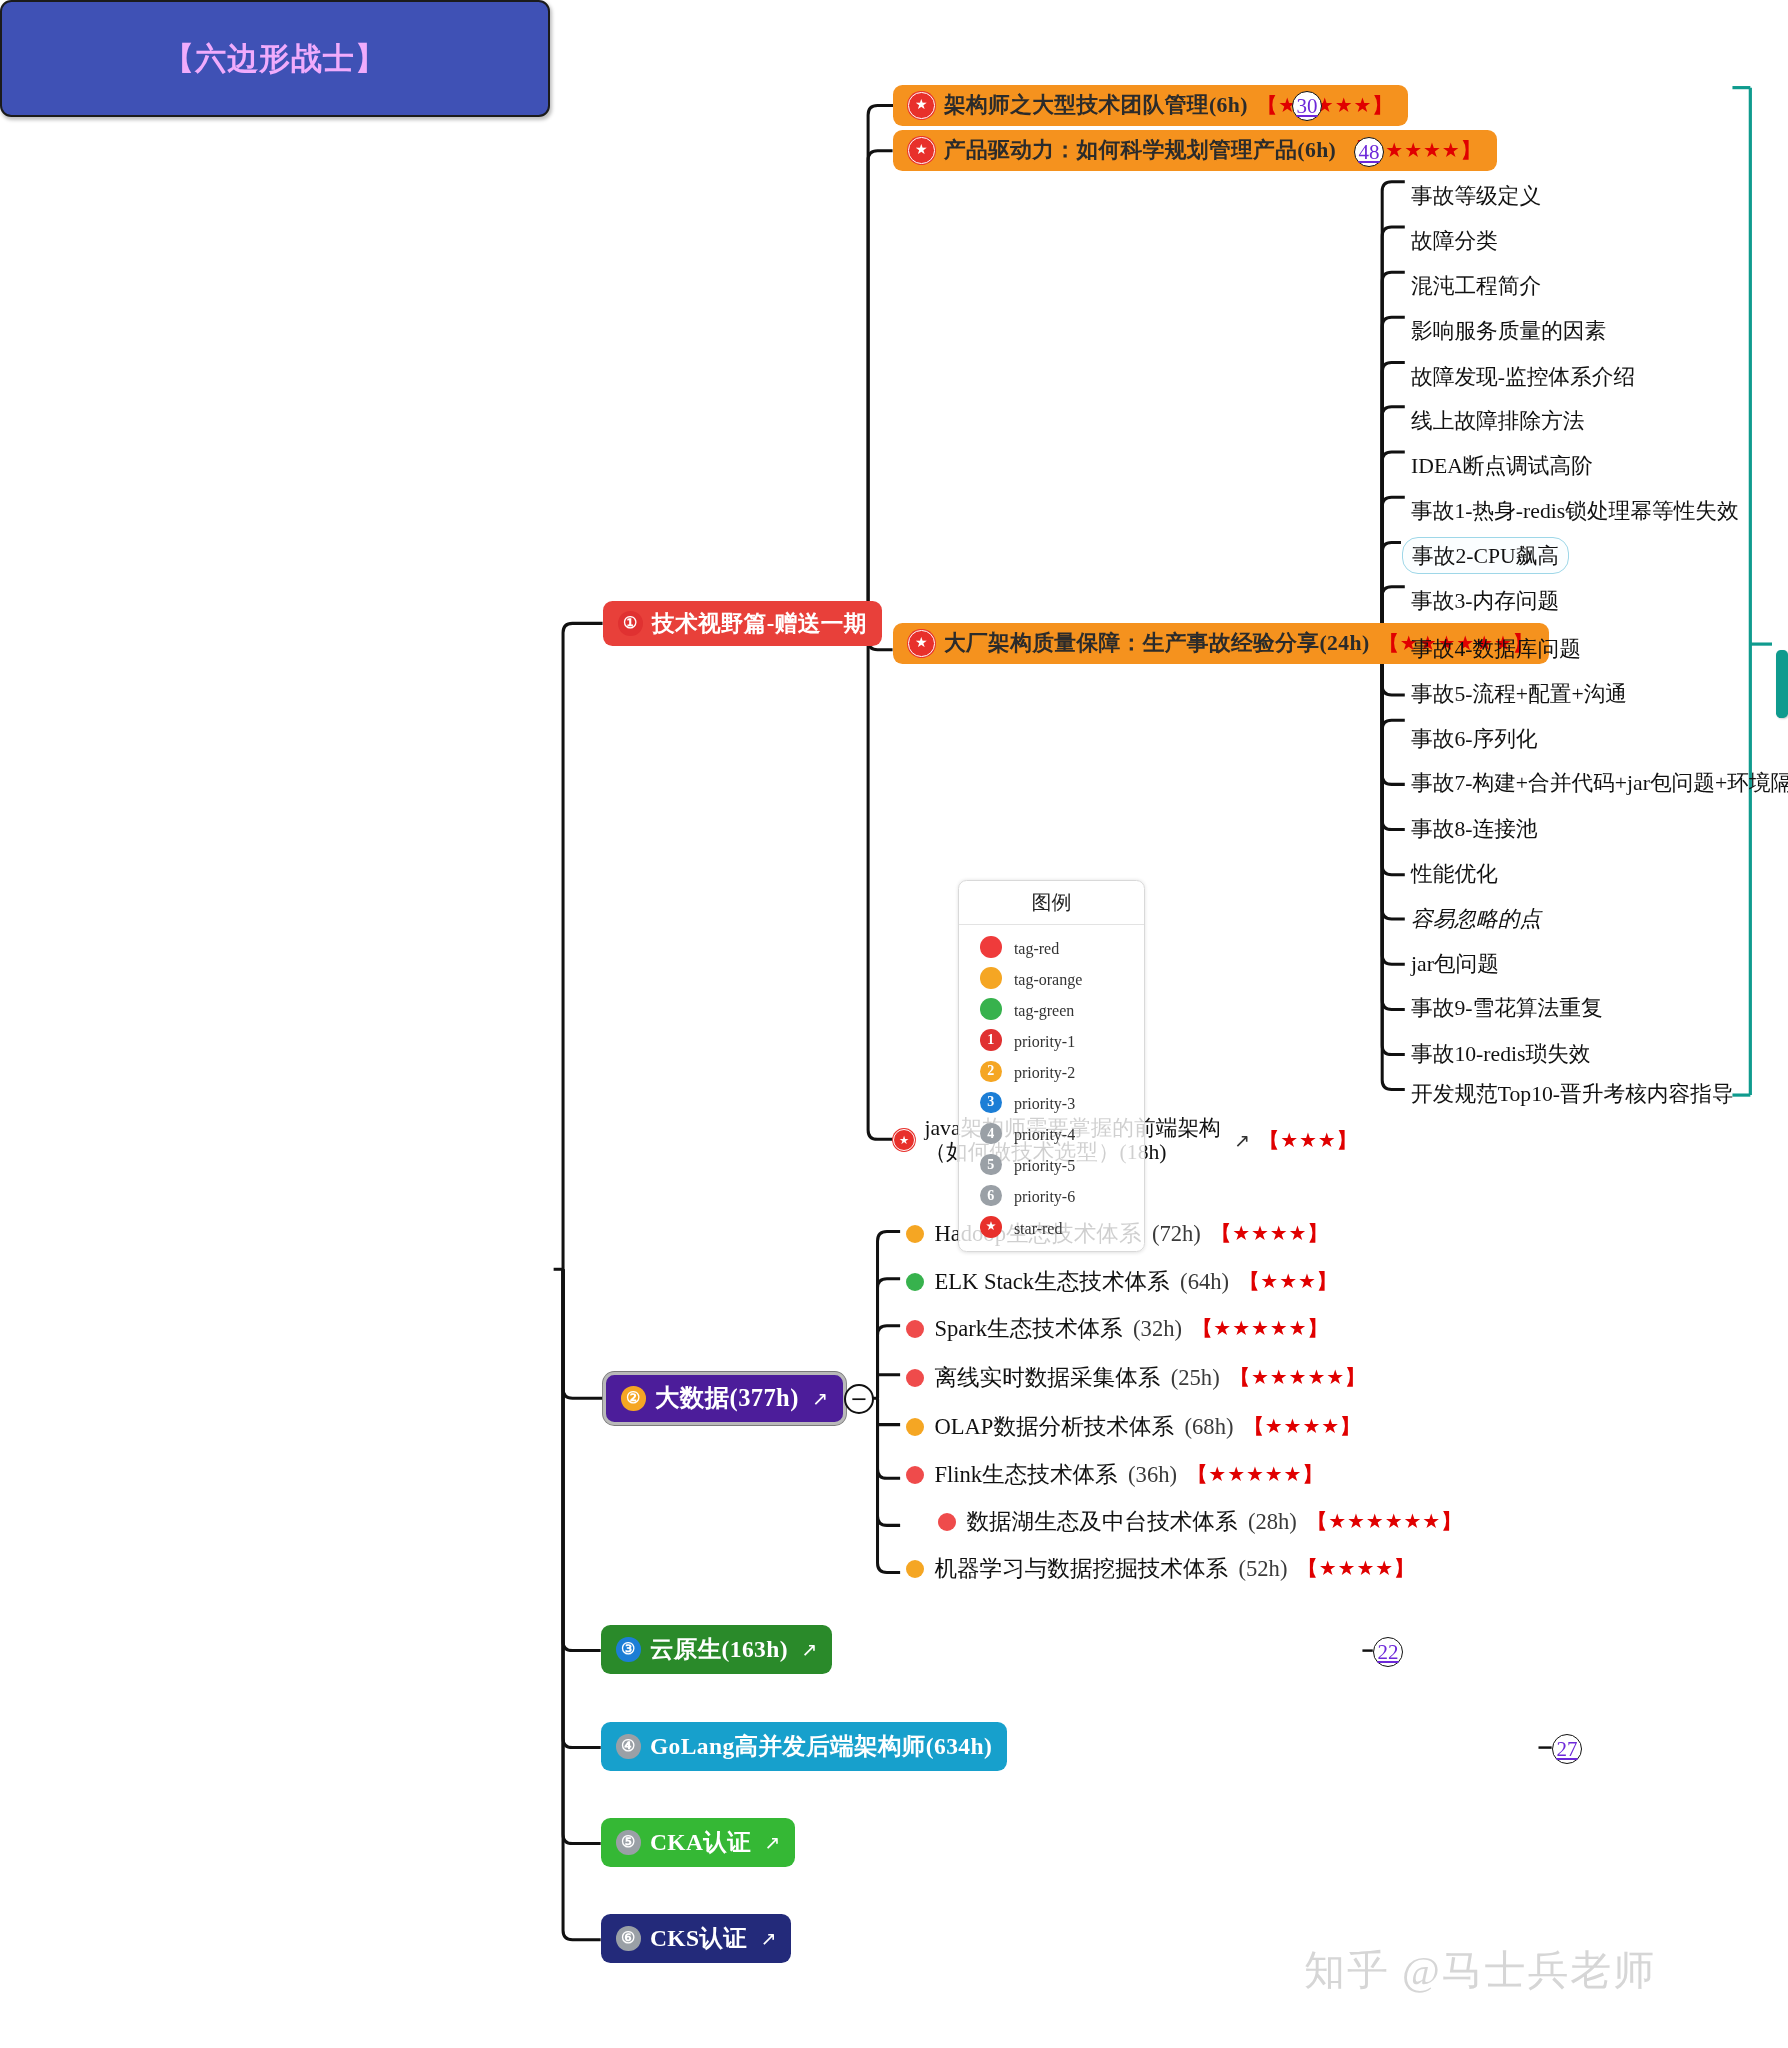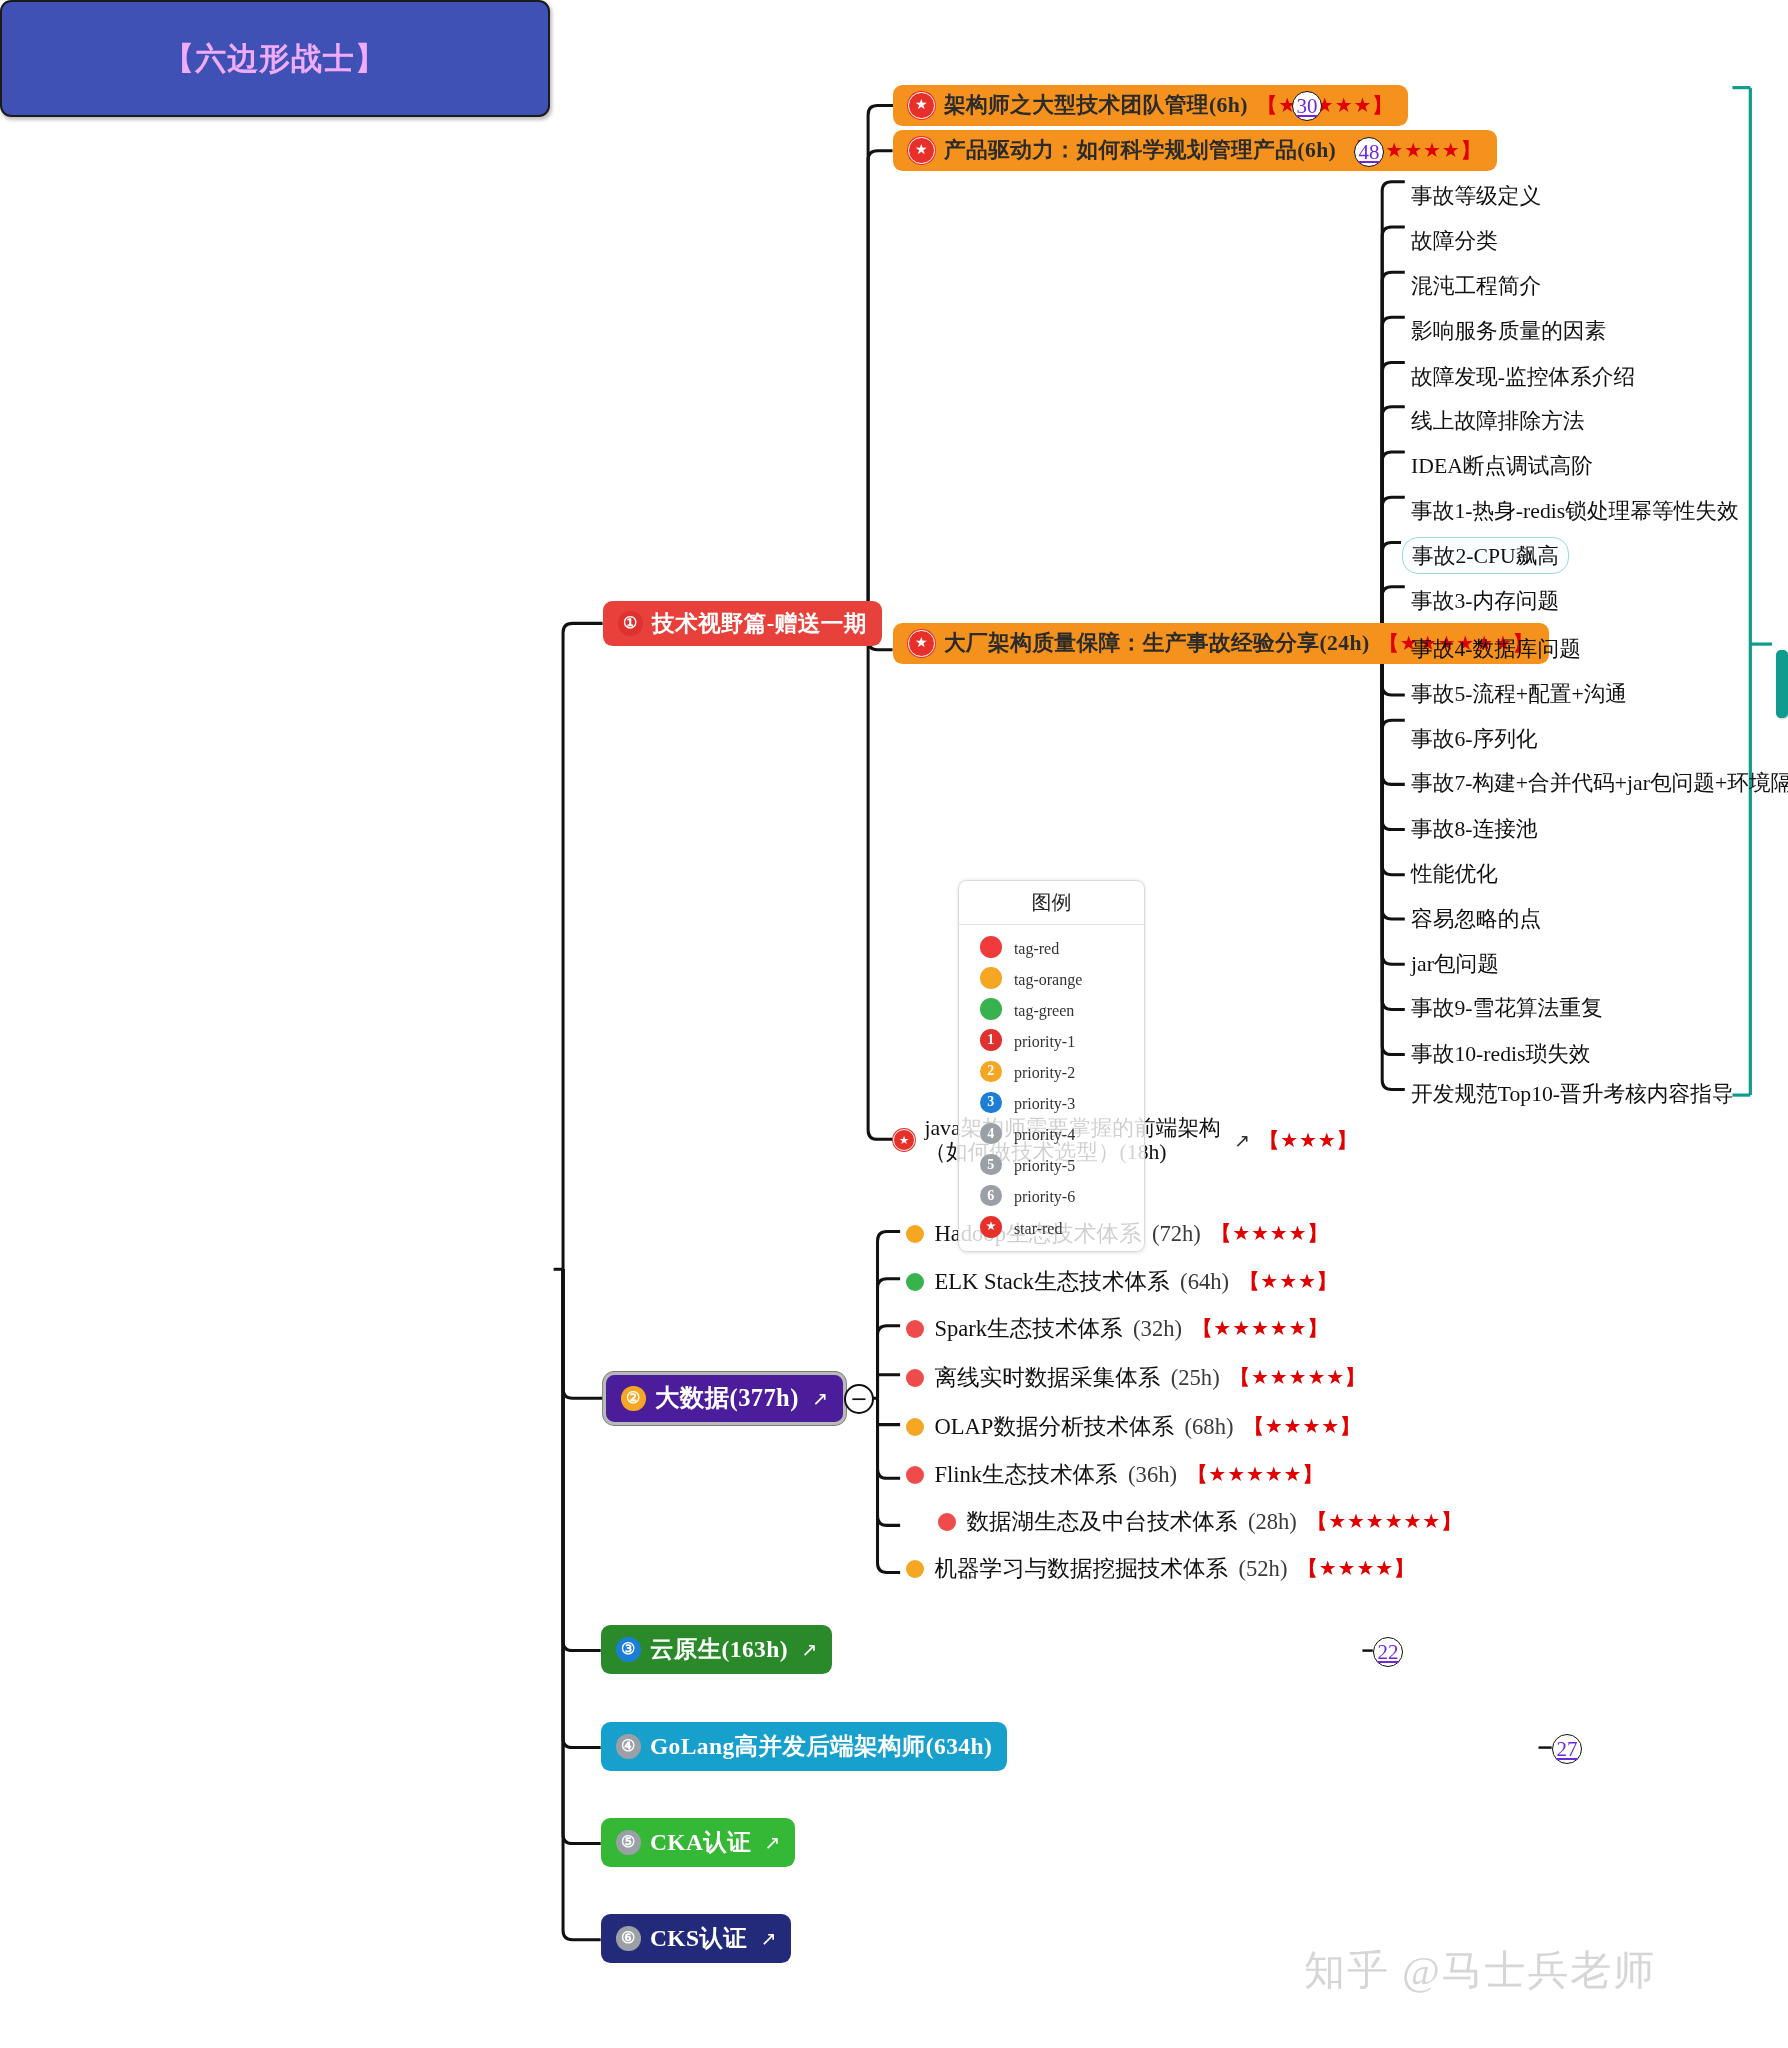--- a/index.html
+++ b/index.html
@@ -251,21 +251,21 @@
   <div class="leaf" style="left:1411px;top:451px;">IDEA断点调试高阶</div>
   <div class="leaf" style="left:1411px;top:496px;">事故1-热身-redis锁处理幂等性失效</div>
   <div class="leaf sel" style="left:1411px;top:541px;border-radius:16px;">事故2-CPU飙高</div>
   <div class="leaf" style="left:1411px;top:586px;">事故3-内存问题</div>
   <div class="leaf" style="left:1411px;top:634px;">事故4-数据库问题</div>
   <div class="leaf" style="left:1411px;top:679px;">事故5-流程+配置+沟通</div>
   <div class="leaf" style="left:1411px;top:724px;">事故6-序列化</div>
   <div class="leaf" style="left:1411px;top:768px;">事故7-构建+合并代码+jar包问题+环境隔离</div>
   <div class="leaf" style="left:1411px;top:814px;">事故8-连接池</div>
   <div class="leaf" style="left:1411px;top:859px;">性能优化</div>
-  <div class="leaf" style="left:1411px;top:904px;">容易忽略的点</div>
+  <div class="leaf" style="left:1411px;top:904px;font-style:italic;">容易忽略的点</div>
   <div class="leaf" style="left:1411px;top:949px;">jar包问题</div>
   <div class="leaf" style="left:1411px;top:993px;">事故9-雪花算法重复</div>
   <div class="leaf" style="left:1411px;top:1039px;">事故10-redis琐失效</div>
   <div class="leaf" style="left:1411px;top:1079px;">开发规范Top10-晋升考核内容指导</div>
 
   <div class="bdrow" style="left:906px;top:1218px;">
     <span class="dot d-orange"></span>
     <span>Hadoop生态技术体系</span>
     <span class="hrs">(72h)</span>
     <span class="stars">【★★★★】</span>

